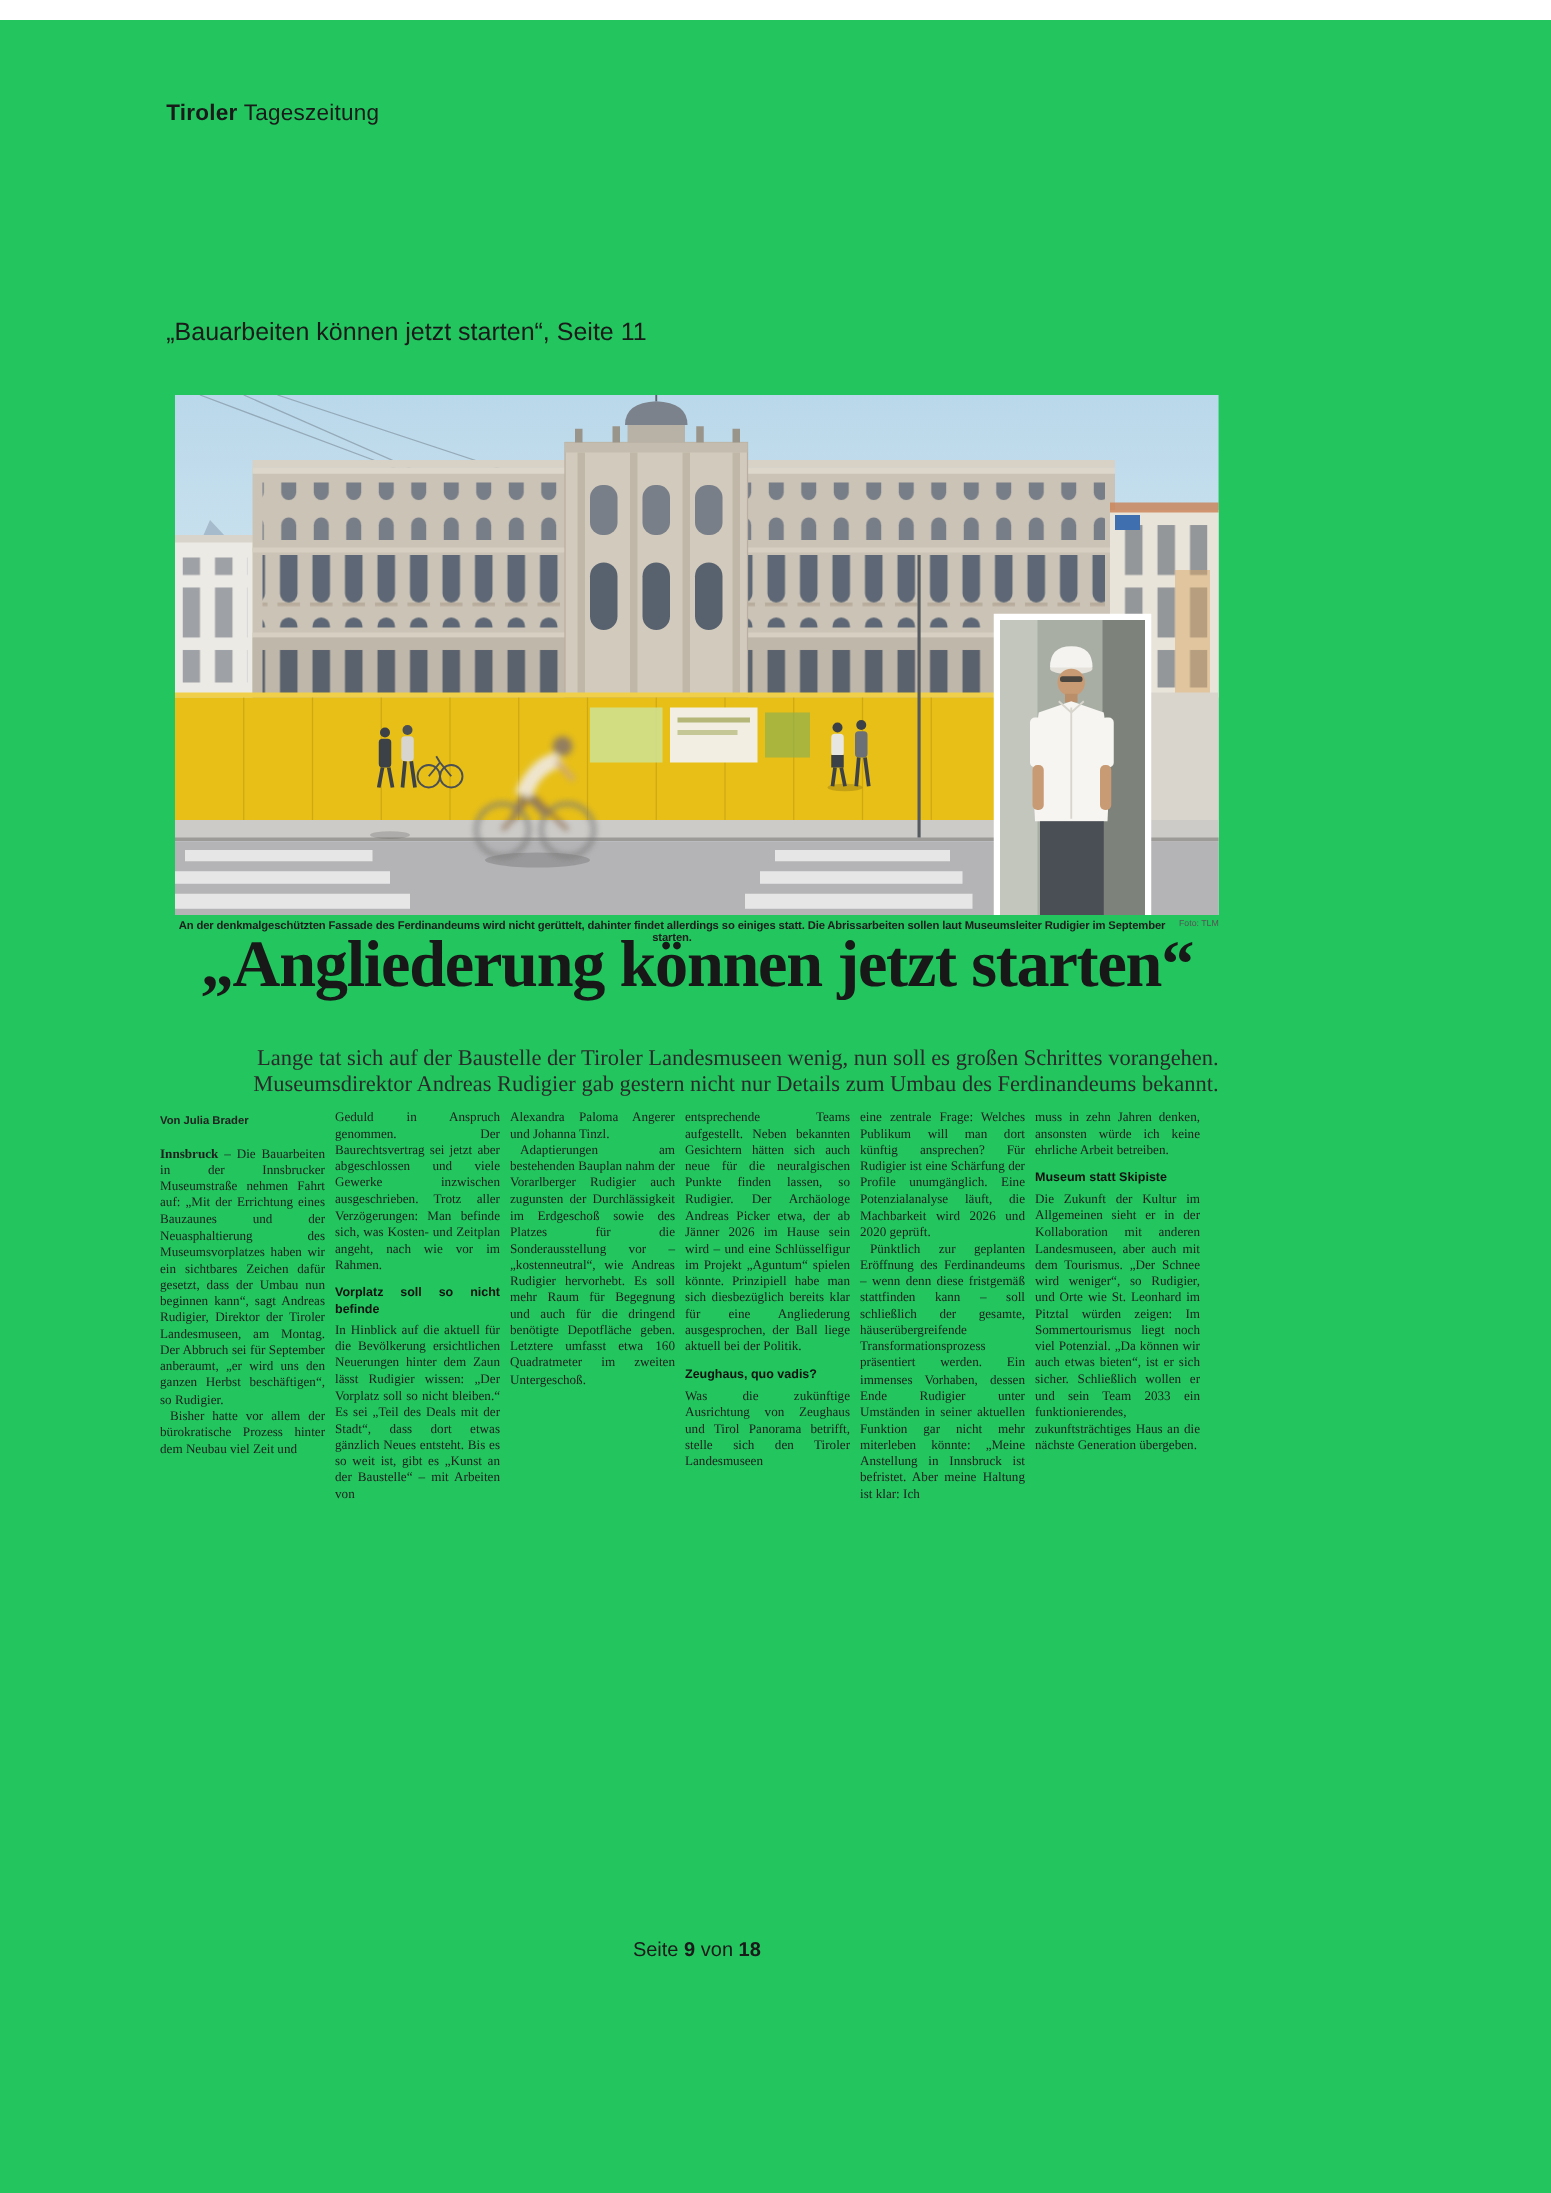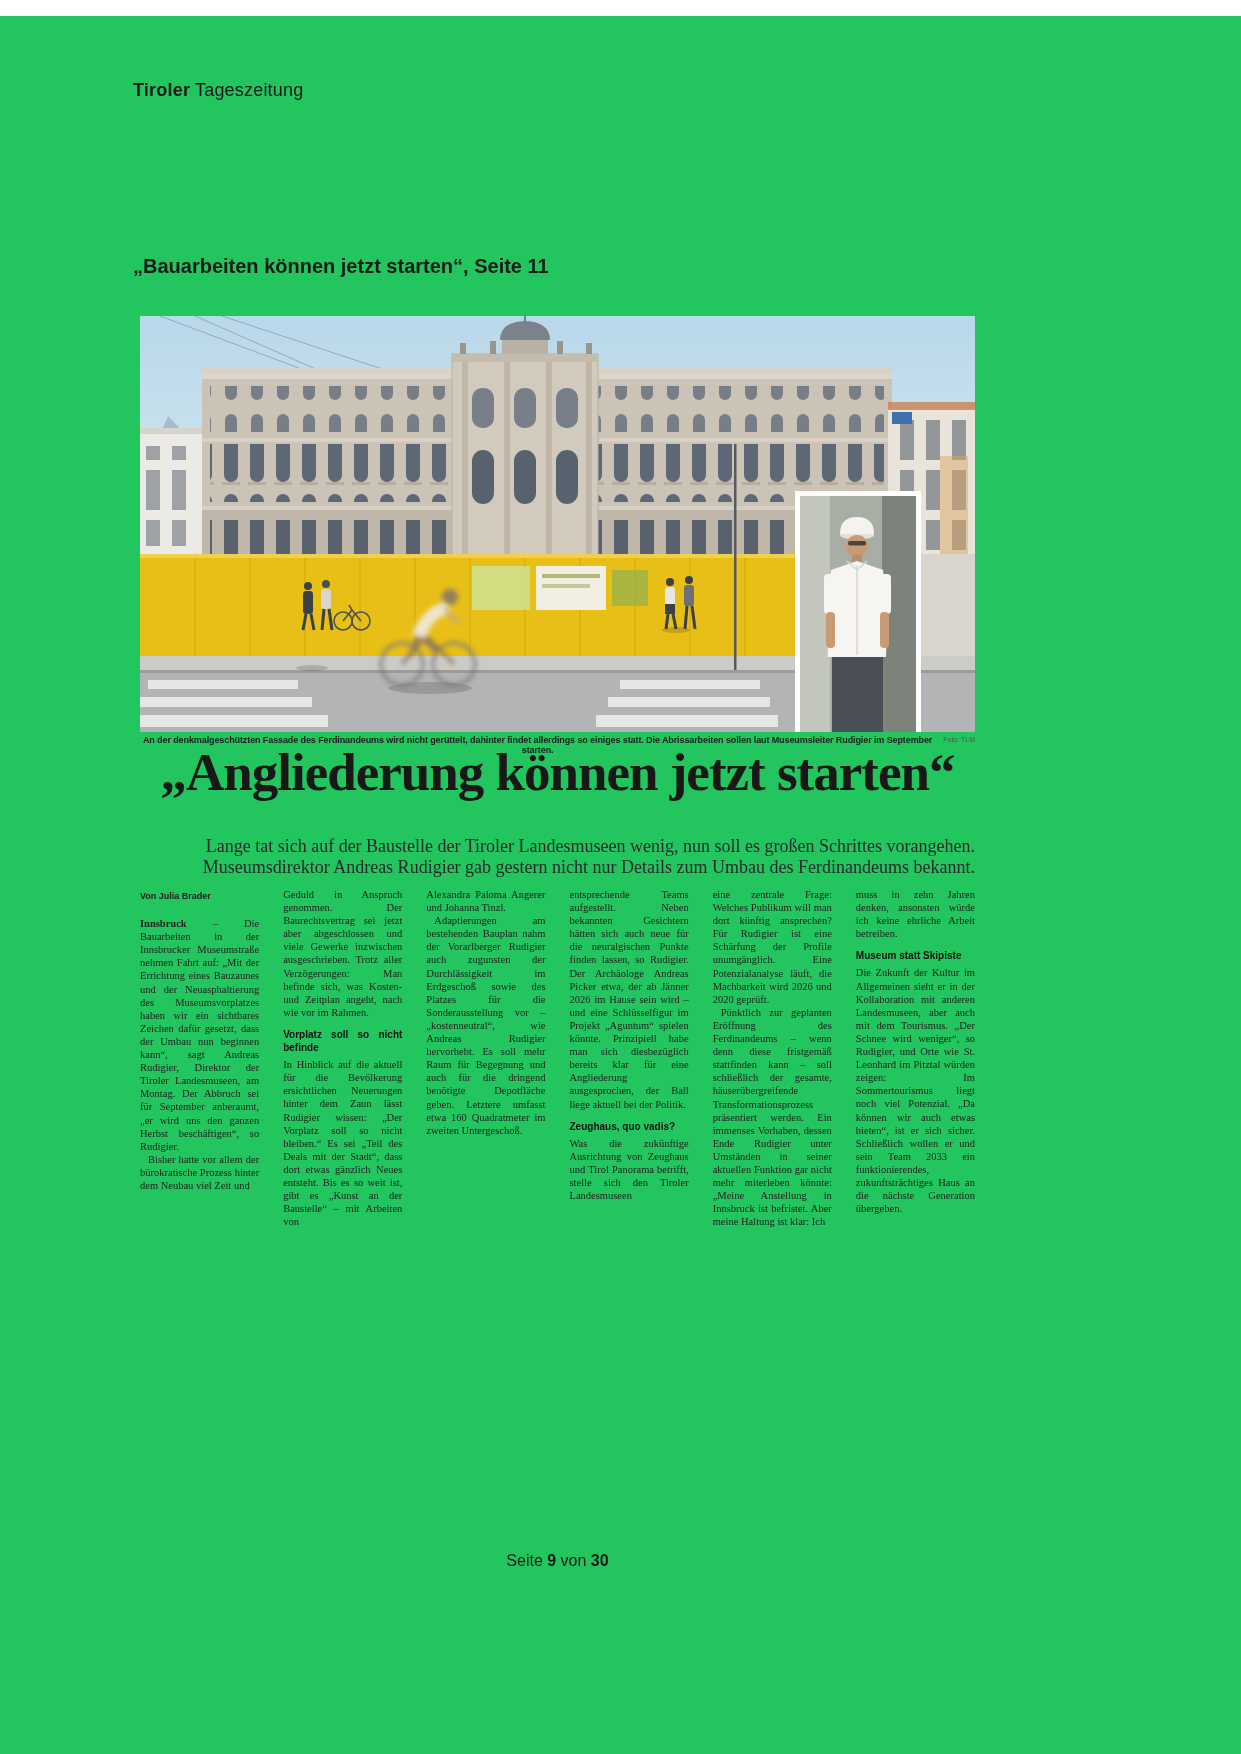--- a/index.html
+++ b/index.html
@@ -1,32 +1,32 @@
 <!DOCTYPE html>
 <html lang="de"><head>
 <meta charset="utf-8">
 <style>
   html,body{margin:0;padding:0;background:#ffffff;}
   .page{position:relative;width:1241px;height:1754px;background:#22c55e;overflow:hidden;
         font-family:"Liberation Sans",sans-serif;color:#1a1a1a;margin-top:16px;}
   .masthead{position:absolute;left:133px;top:64px;font-size:18px;letter-spacing:.2px;}
   .masthead .brand-bold{font-weight:bold;}
-  .teaser-heading{position:absolute;left:133px;top:239px;font-size:20px;font-weight:bold;}
+  .teaser-heading{position:absolute;left:133px;top:239px;font-size:20px;font-weight:normal;}
   .photo-wrap{position:absolute;left:140px;top:300px;width:835px;height:416px;}
   .photo-wrap svg{display:block;}
   .caption-row{position:absolute;left:140px;top:719px;width:835px;display:flex;
                justify-content:space-between;align-items:flex-start;}
   .caption{font-size:9px;font-weight:bold;color:#1c1c1c;letter-spacing:-.1px;text-align:center;}
   .credit{font-size:7px;color:#555;white-space:nowrap;margin-left:8px;margin-top:1px;}
   .headline{position:absolute;left:140px;top:726px;width:835px;text-align:center;
             font-family:"Liberation Serif",serif;font-weight:bold;font-size:53px;
             letter-spacing:-1px;color:#181818;}
   .subtitle{position:absolute;left:140px;top:820px;width:835px;text-align:right;
             font-family:"Liberation Serif",serif;font-size:18px;line-height:21px;color:#2a2a2a;}
-  .columns{position:absolute;left:140px;top:872px;width:835px;display:flex;gap:24px;
+  .columns{position:absolute;left:128px;top:872px;width:835px;display:flex;gap:8px;
            font-family:"Liberation Serif",serif;}
   .col{width:132px;font-size:10.5px;line-height:13.1px;text-align:justify;color:#1e1e1e;
        hyphens:auto;-webkit-hyphens:auto;}
   .col p{margin:0;}
   .col p.indent{text-indent:8px;}
   .byline{font-family:"Liberation Sans",sans-serif;font-size:9px;font-weight:bold;
           margin:2px 0 14px 0;color:#222;}
   .subhead{font-family:"Liberation Sans",sans-serif;font-size:10px;font-weight:bold;
            margin:9px 0 4px 0;color:#111;}
   .footer{position:absolute;left:140px;top:1536px;width:835px;text-align:center;
@@ -238,16 +238,16 @@
         <p class="para">muss in zehn Jahren denken, ansonsten würde ich keine ehrliche Arbeit betreiben.</p>
         <div class="subhead">Museum statt Skipiste</div>
         <p class="para">Die Zukunft der Kultur im Allgemeinen sieht er in der Kollaboration mit anderen Landesmuseen, aber auch mit dem Tourismus. „Der Schnee wird weniger“, so Rudigier, und Orte wie St. Leonhard im Pitztal würden zeigen: Im Sommertourismus liegt noch viel Potenzial. „Da können wir auch etwas bieten“, ist er sich sicher. Schließlich wollen er und sein Team 2033 ein funktionierendes, zukunftsträchtiges Haus an die nächste Generation übergeben.</p>
       </div>
   </div>
 
   <div class="footer">
     <span>Seite</span>
     <span class="b">9</span>
     <span>von</span>
-    <span class="b">30</span>
+    <span class="b">18</span>
   </div>
 
 </div>
 
 </body></html>

